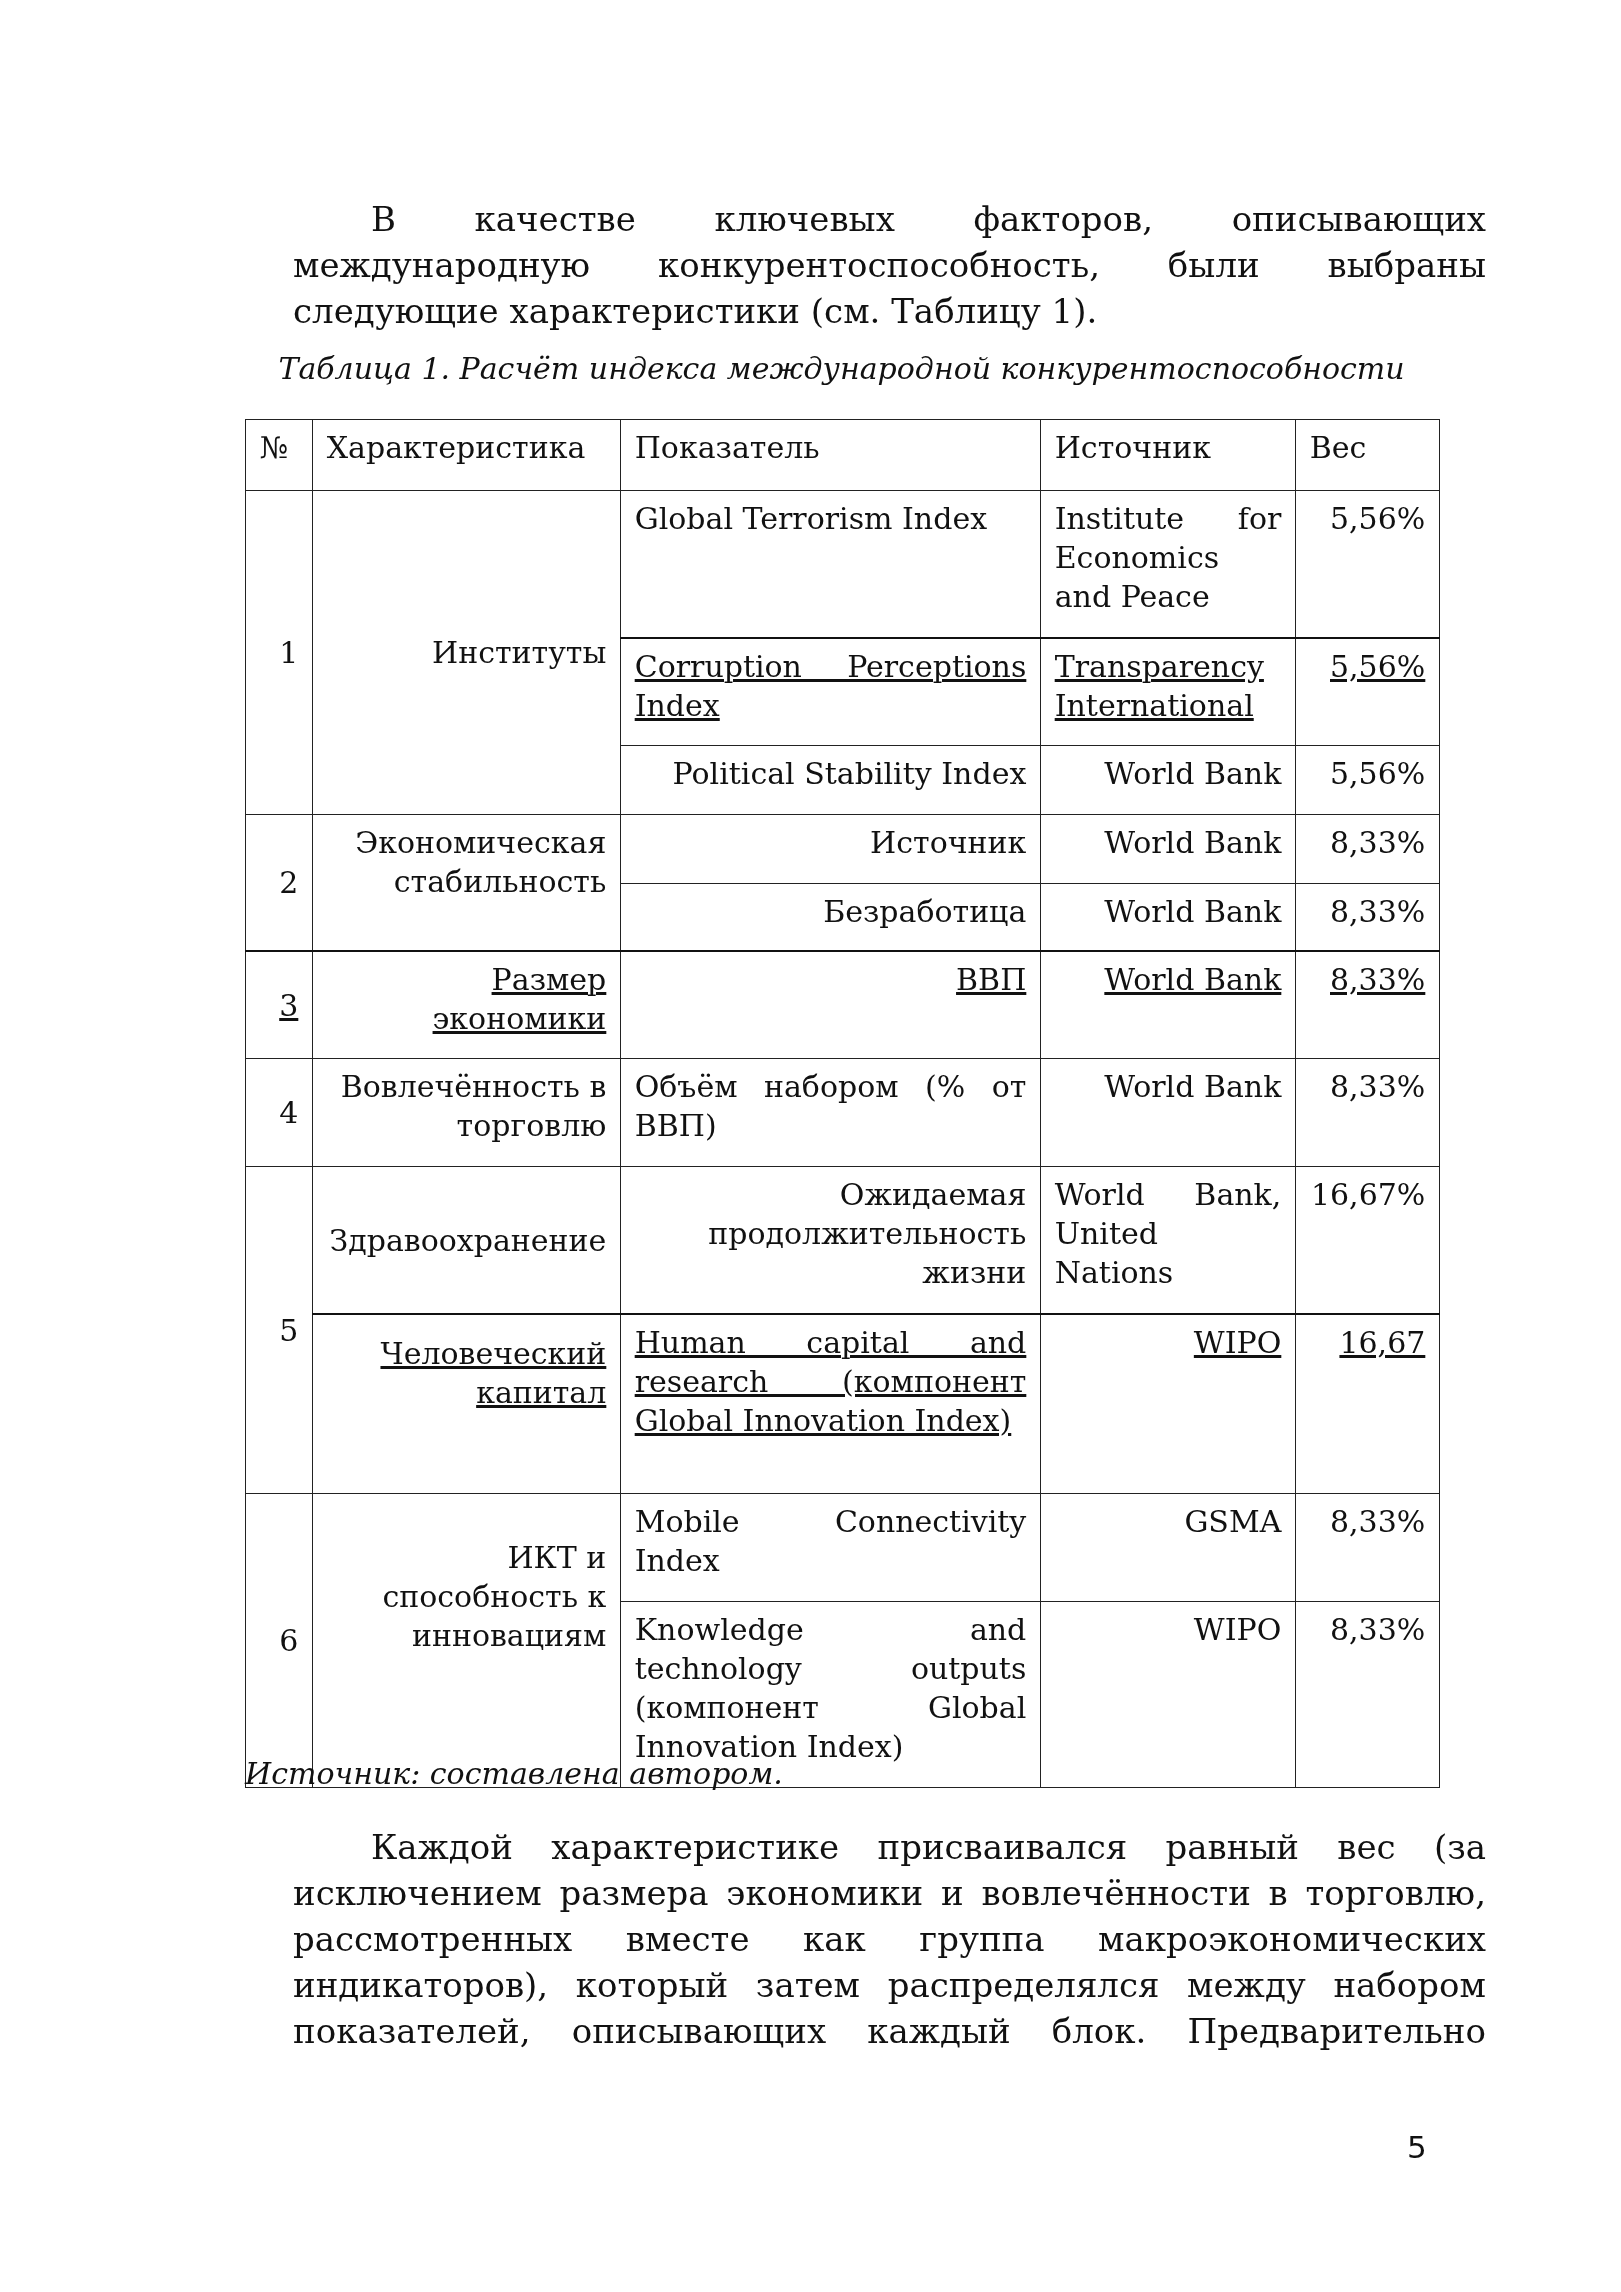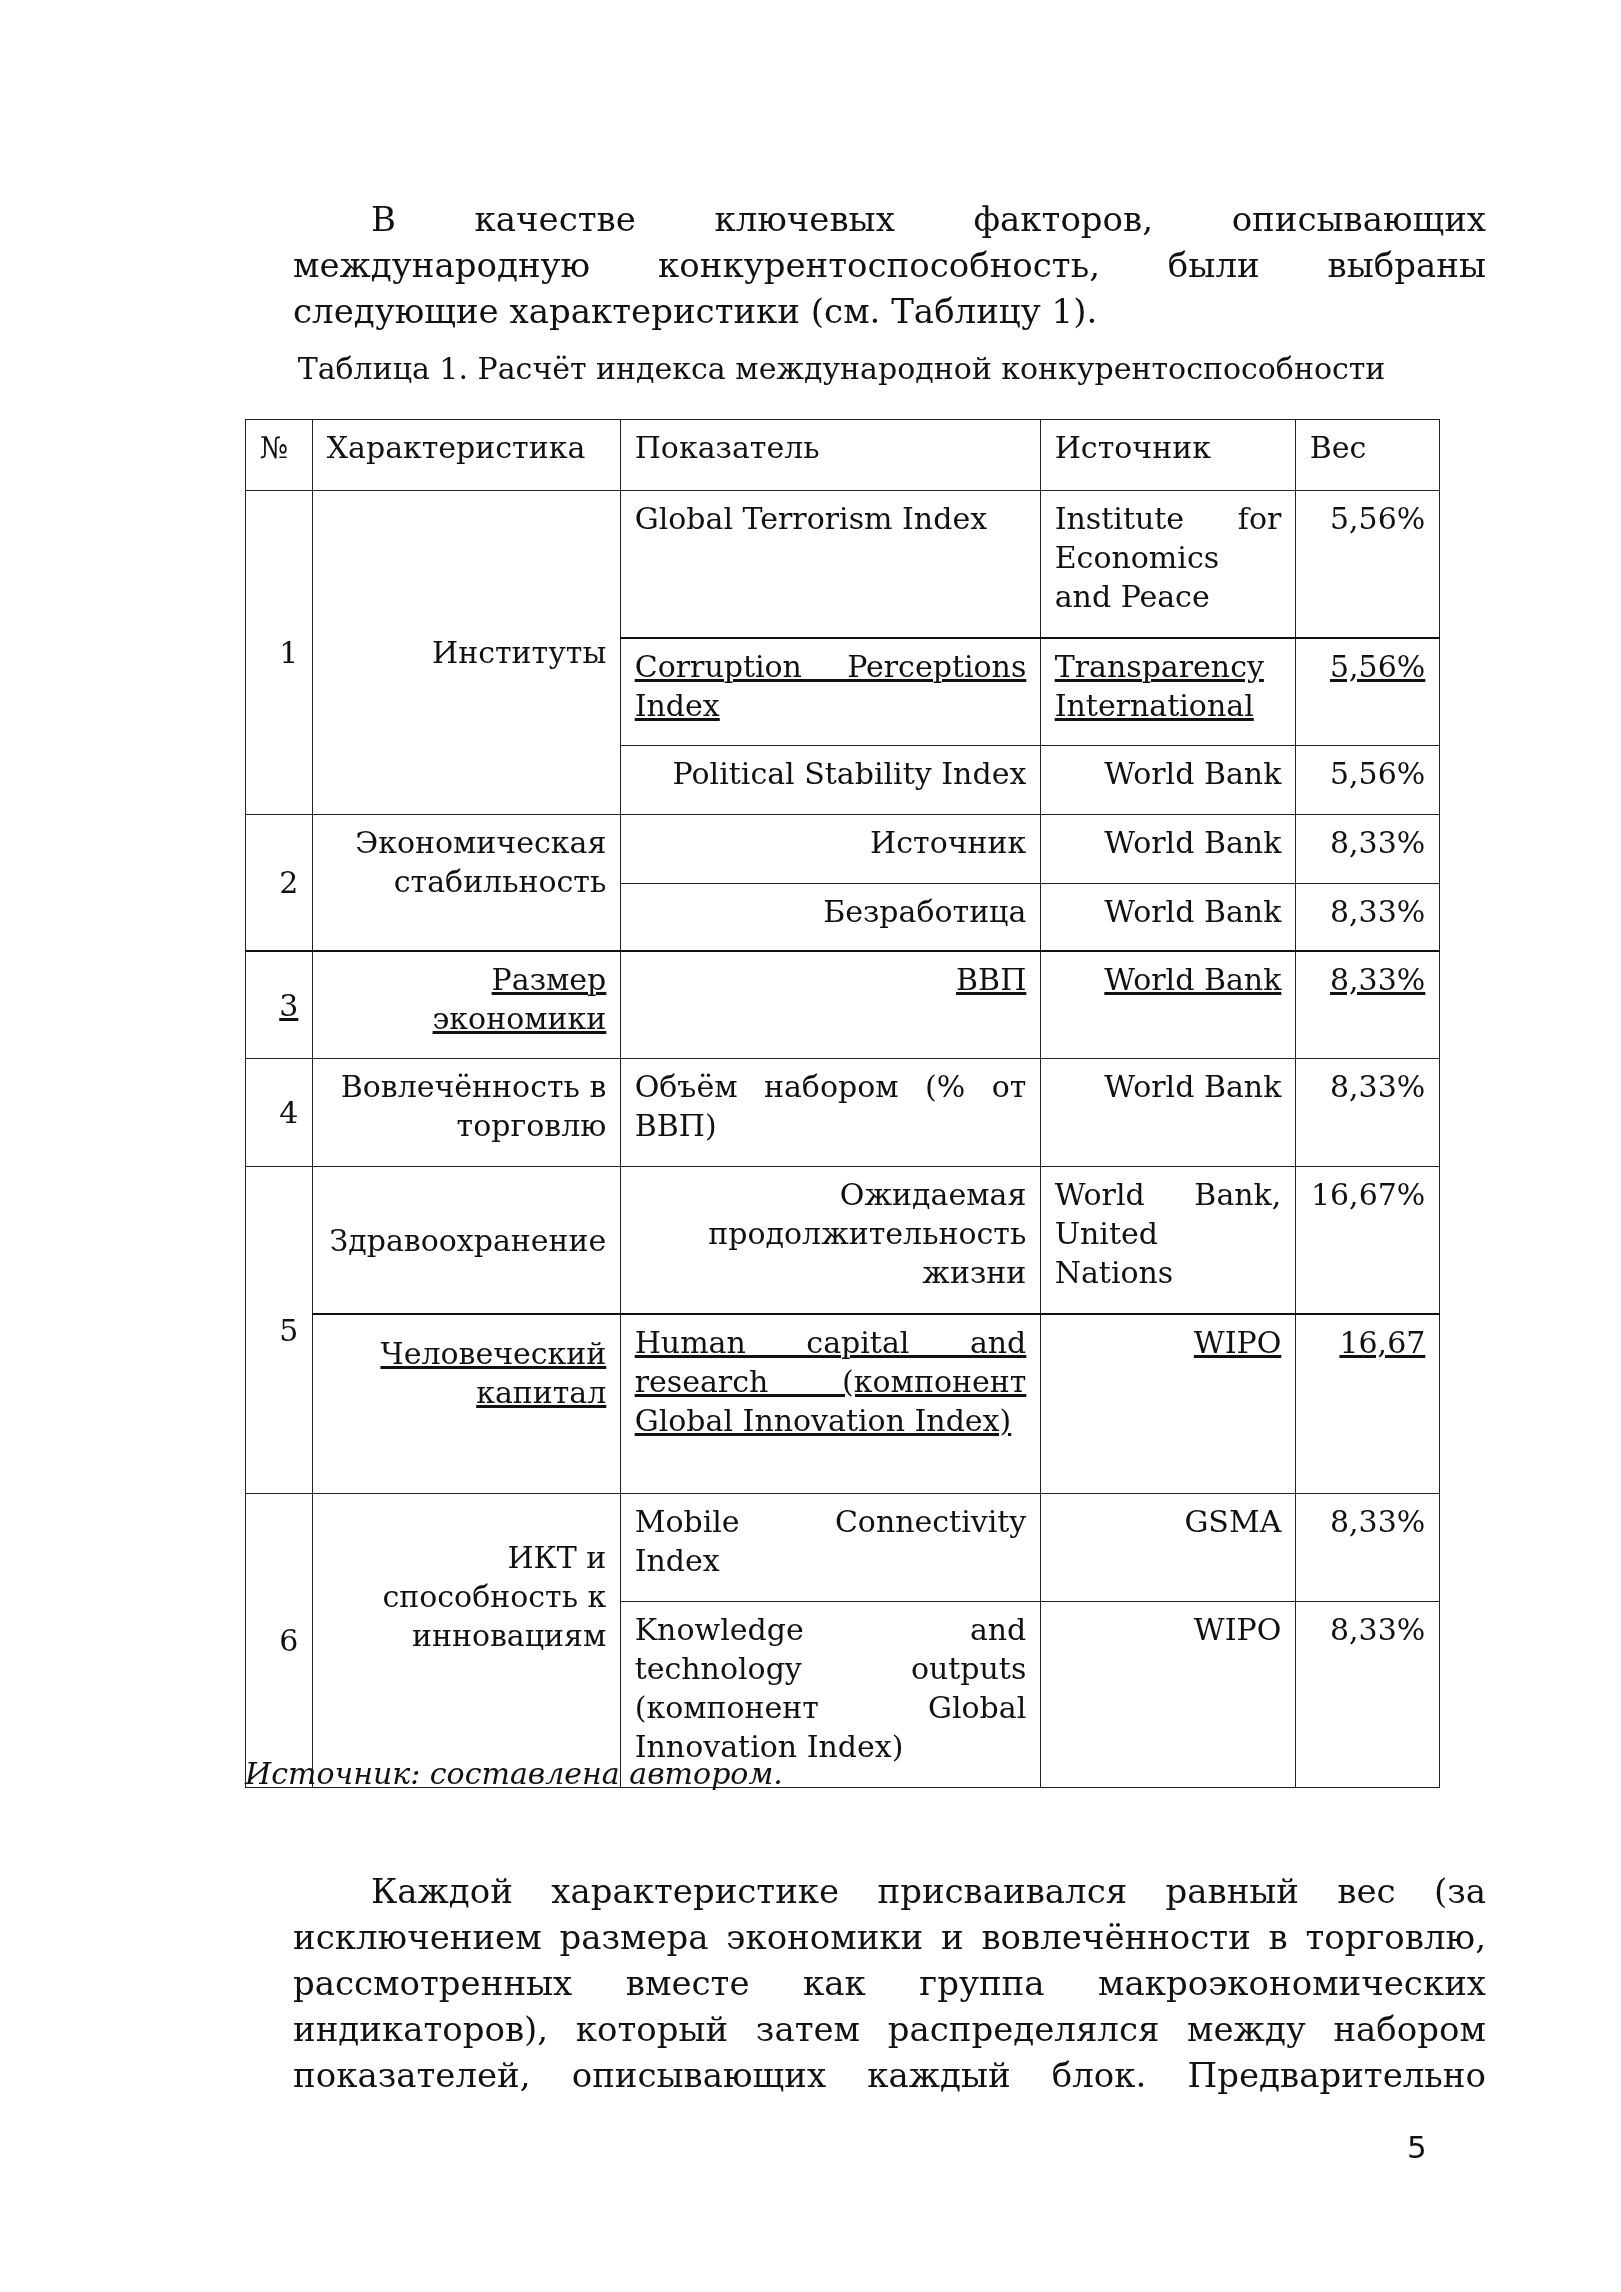--- a/index.html
+++ b/index.html
@@ -4,33 +4,33 @@
 <style>
   html, body { margin: 0; padding: 0; background: #ffffff; }
   body { width: 1621px; height: 2293px; position: relative; overflow: hidden;
          font-family: "DejaVu Serif", "Liberation Serif", serif; color: #111; }
   .para { position: absolute; left: 245px; width: 1193px; font-size: 34px; line-height: 46px;
           text-align: justify; text-align-last: justify; margin-left: 48px; }
   .para .indent { display: inline-block; width: 78px; }
   .p1 { top: 196px; }
   .p1 .last { text-align-last: left; display: block; text-align: center; }
   .caption { position: absolute; top: 349px; left: 245px; width: 1193px; text-align: center;
-             font-size: 30px; line-height: 39px; }
+             font-style: italic; font-size: 30px; line-height: 39px; }
   table { position: absolute; left: 245px; top: 419px; width: 1193px; border-collapse: collapse;
           table-layout: fixed; font-size: 30px; line-height: 39px; }
   td, th { border: 1.5px solid #222; vertical-align: top; padding: 7.8px 13.7px 7.8px 13.7px;
            text-align: right; font-weight: normal; }
   th { text-align: left; padding-top: 7.8px; padding-bottom: 23.5px; }
   td.num { padding-left: 13.7px; vertical-align: middle; }
   td.char { vertical-align: middle; }
   td.char.top { vertical-align: top; }
   td.just { text-align: justify; text-align-last: left; }
   .thick-top { border-top: 2.9px solid #111; text-decoration: underline; }
   .src-note { position: absolute; top: 1754px; left: 245px; font-style: italic; font-size: 30px; line-height: 39px; }
-  .p2 { top: 1868px; }
+  .p2 { top: 1824px; }
   .pagenum { position: absolute; top: 2129px; left: 1407px; font-family: "DejaVu Sans", sans-serif; font-size: 31px; }
 </style>
 </head>
 <body>
 
 <div class="para p1">
   <span class="indent"></span><span>В качестве ключевых факторов, описывающих</span>
   <span>международную конкурентоспособность, были выбраны</span>
   <span class="last">следующие характеристики (см. Таблицу 1).</span>
 </div>

